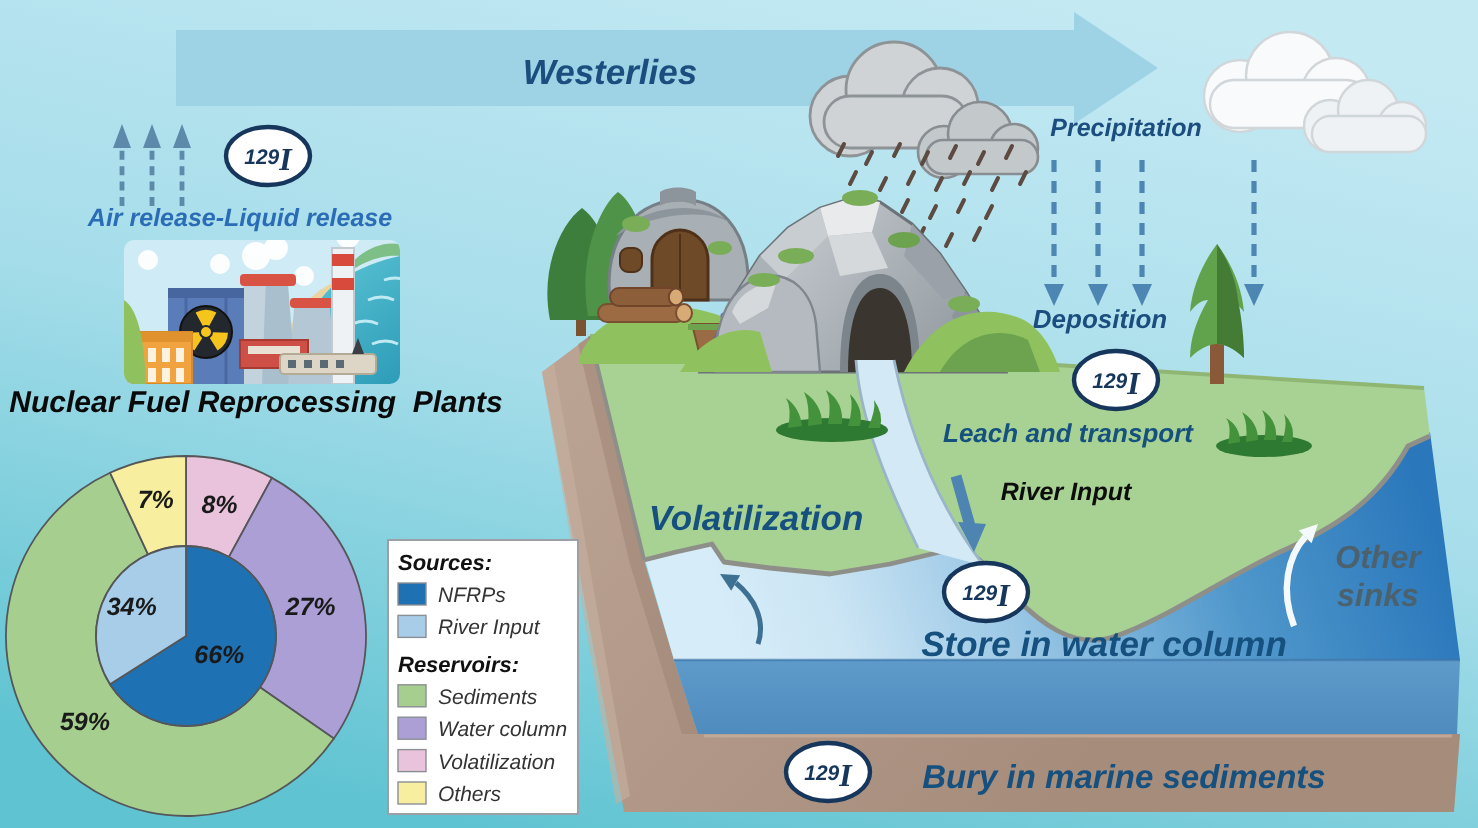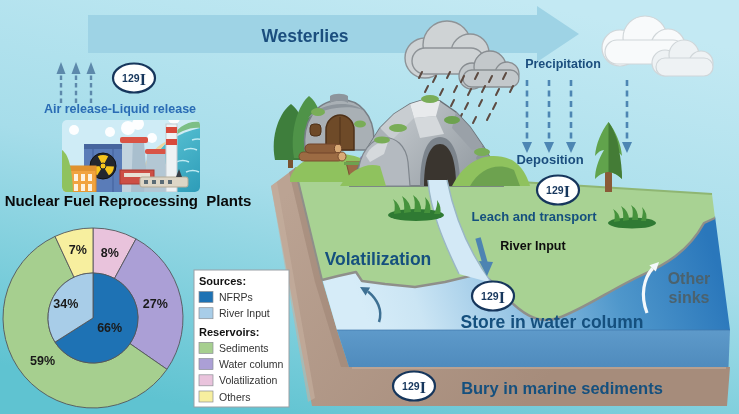--- a/index.html
+++ b/index.html
@@ -1,17 +1,17 @@
 <!DOCTYPE html>
 <html><head>
 <meta charset="utf-8">
 <style>
   html,body{margin:0;padding:0;background:#ffffff;}
   #stage{position:relative;width:739px;height:414px;overflow:hidden;
-         font-family:"Liberation Sans",sans-serif;}
+         font-family:"Liberation Sans",sans-serif;font-style:italic;}
   svg{display:block;}
   text{font-family:"Liberation Sans",sans-serif;}
 </style>
 </head>
 <body>
 
 <div id="stage">
 <svg width="739" height="414" viewBox="0 0 739 414" xmlns="http://www.w3.org/2000/svg">
   <defs>
     <linearGradient id="bgGrad" x1="0.7" y1="0" x2="0.3" y2="1">

